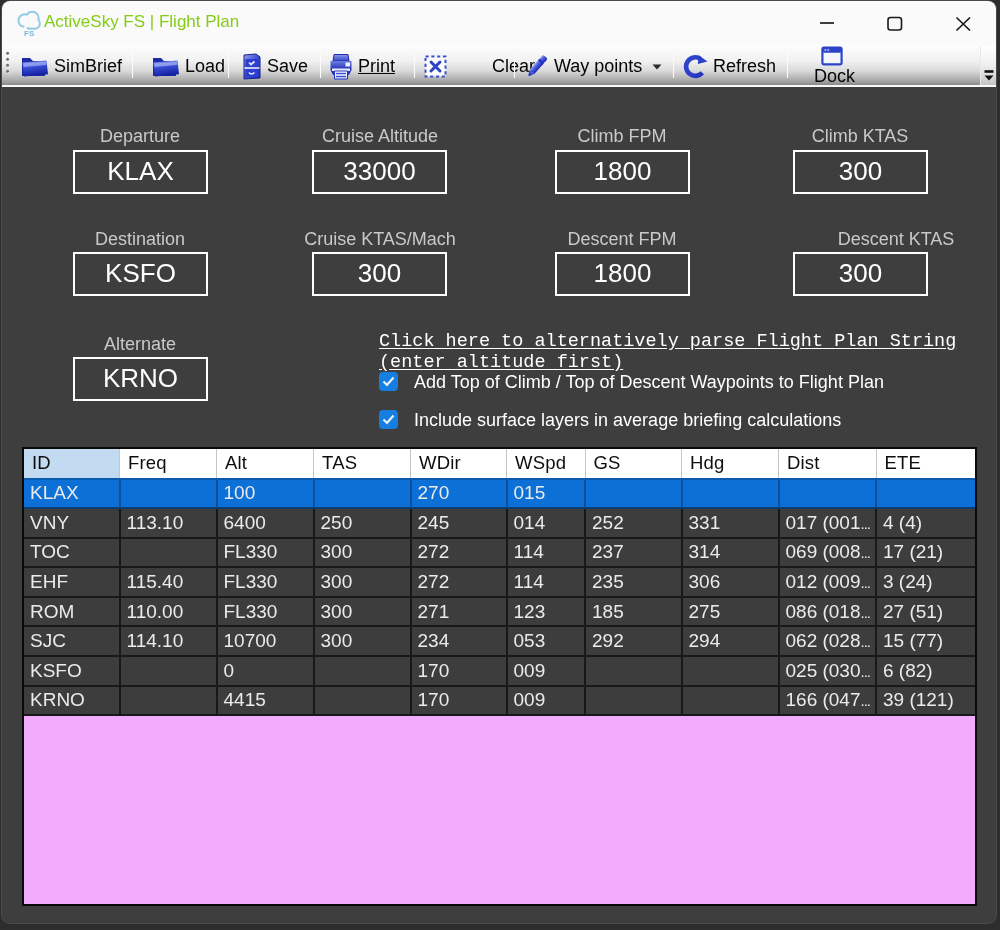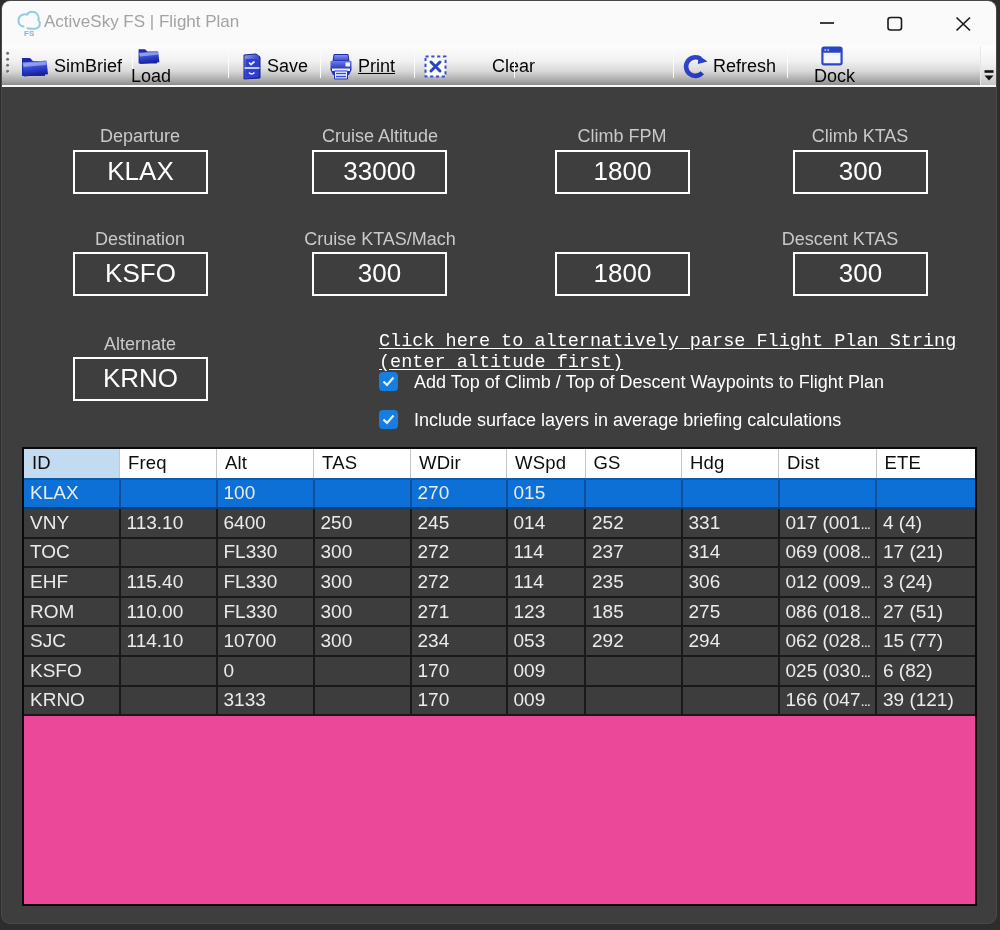--- a/index.html
+++ b/index.html
@@ -7,36 +7,36 @@
   #page { position:absolute; left:0; top:0; width:1000px; height:930px; }
   .abs { position:absolute; }
 
   
   #win { position:absolute; left:2px; top:1px; width:994px; height:922px; background:#3e3e3e; border-radius:8px 8px 8px 8px; overflow:hidden; box-shadow:0 0 0 1px #4a4a4a; }
   #titlebar { position:absolute; left:0; top:0; width:100%; height:44px; background:#fafafa; }
   #toolbar { position:absolute; left:0; top:44px; width:100%; height:42px;
     background:linear-gradient(#fdfdfd 0%, #f1f1f1 40%, #d9d9d9 65%, #a6a6a6 90%, #8a8a8a 100%);
     border-bottom:2px solid #f8f8f8; }
 
-  .titletext { position:absolute; left:44px; top:12px; font-size:17px; color:#a3a3a3; }
+  .titletext { position:absolute; left:44px; top:12px; font-size:17px; color:#84cc16; }
 
   
   .tbtn { position:absolute; top:0; height:41px; display:flex; align-items:center; font-size:18px; font-weight:400; color:#050505; }
   .tbtn span { margin-left:5px; }
   .tsep { position:absolute; height:27px; width:1px; background:#9a9a9a; border-right:1px solid #fbfbfb; }
 
   
   .flabel { position:absolute; width:200px; text-align:center; font-size:18px; color:#c9c9c9; }
   .fbox { position:absolute; width:135px; height:44px; border:2px solid #fff; color:#fff; font-size:26px; text-align:center; line-height:39px; }
   .link { position:absolute; color:#fff; font-size:18.5px; text-decoration:underline; text-underline-offset:2px; }
   .cb { position:absolute; width:19px; height:19px; background:#157ee0; border-radius:4px; }
   .cbtext { position:absolute; color:#fff; font-size:18px; }
 
   
-  #tablewrap { position:absolute; left:22px; top:447px; width:955px; height:459px; border:2px solid #0a0a0a; background:#ec4899; }
+  #tablewrap { position:absolute; left:22px; top:447px; width:955px; height:459px; border:2px solid #0a0a0a; background:#f0abfc; }
   table { border-collapse:collapse; table-layout:fixed; width:951px; }
   th { background:#fff; color:#0d0d0d; font-size:18.5px; font-weight:400; letter-spacing:0.2px; text-align:left; padding:0 0 0 8px; height:29.5px; border-left:1px solid #c6c6c6; border-bottom:2px solid #0b5cae; font-family:"Liberation Sans", sans-serif; }
   th.first { border-left:none; background:#c3dbf1; }
   td { color:#ebebeb; font-size:19px; padding:0 0 0 6px; height:29.6px; border:2px solid #191919; border-top:none; white-space:nowrap; overflow:hidden; }
   tr.sel td { background:#0c70d6; border-color:#10509a; border-bottom:2px solid #0e3d74; }
   .dots { font-size:15px; letter-spacing:-1px; }
   td:first-child { border-left:none; }
   td:last-child { border-right:none; }
   tr { background:#3d3d3d; }
 </style>
@@ -82,21 +82,21 @@
           <linearGradient id="fg1" x1="0" y1="0" x2="0.25" y2="1">
             <stop offset="0" stop-color="#98a4f0"></stop>
             <stop offset="0.45" stop-color="#3a50d6"></stop>
             <stop offset="1" stop-color="#141fa0"></stop>
           </linearGradient>
         </defs>
     </svg>
     <span>SimBrief</span>
   </div>
   <div class="tsep" style="left:132px; top:51px;"></div>
-  <div class="tbtn" style="left:126px; top:46px;flex-direction:column;">
+  <div class="tbtn" style="left:152px; top:46px;">
     <svg width="28" height="25" viewBox="0 0 28 25">
       <path d="M1 4 L9 4 L12 7 L24 7 L24 22 L1 22 Z" fill="#1b2aa6"></path>
       <path d="M1.5 8.5 L25.5 6.6 L27 20.3 L3 22.4 Z" fill="url(#fg2)"></path>
       <path d="M2.2 9.5 L25 7.7 L25.4 11 L2.6 13 Z" fill="rgba(190,200,250,0.55)"></path>
       <defs>
           <linearGradient id="fg2" x1="0" y1="0" x2="0.25" y2="1">
             <stop offset="0" stop-color="#98a4f0"></stop>
             <stop offset="0.45" stop-color="#3a50d6"></stop>
             <stop offset="1" stop-color="#141fa0"></stop>
           </linearGradient>
@@ -153,20 +153,42 @@
   </div>
   <div class="tsep" style="left:414px; top:51px;"></div>
   <div class="tbtn" style="left:424px; top:46px;gap:40px;">
     <svg width="23" height="23" viewBox="0 0 23 23">
       <rect x="1.5" y="1.5" width="20" height="20" fill="#fdfdfd" stroke="#3a50cc" stroke-width="2" stroke-dasharray="3.2 2.6"></rect>
       <path d="M7 7 L16 16 M16 7 L7 16" stroke="#2b44c4" stroke-width="3" stroke-linecap="round"></path>
     </svg>
     <span>Clear</span>
   </div>
   <div class="tsep" style="left:514px; top:51px;"></div>
+  <div class="tbtn" style="left:523px; top:46px;">
+    <svg width="26" height="26" viewBox="0 0 26 26">
+      <g transform="rotate(42 13 13)">
+        <rect x="10" y="-1" width="6.4" height="6" rx="2" fill="url(#wg1)"></rect>
+        <rect x="10" y="5.6" width="6.4" height="14" fill="url(#wg1)"></rect>
+        <rect x="10" y="4.2" width="6.4" height="2.6" fill="#2336c2"></rect>
+        <path d="M10 19.6 L16.4 19.6 L13.2 25 Z" fill="#4154d6"></path>
+        <path d="M12.4 21.8 L14 24.4 L14.9 21.8 Z" fill="#1a2490"></path>
+      </g>
+      <defs>
+          <linearGradient id="wg1" x1="0" y1="0" x2="1" y2="0">
+            <stop offset="0" stop-color="#97a2f0"></stop>
+            <stop offset="0.45" stop-color="#4458d8"></stop>
+            <stop offset="1" stop-color="#1d2ab2"></stop>
+          </linearGradient>
+        </defs>
+    </svg>
+    <span>Way points</span>
+    <svg width="12" height="8" viewBox="0 0 12 8" style="margin-left:9px;">
+        <path d="M1.5 1.5 L10.5 1.5 L6 6.5 Z" fill="#2b2b2b"></path>
+      </svg>
+  </div>
   <div class="tsep" style="left:673px; top:51px;"></div>
   <div class="tbtn" style="left:681px; top:46px;">
     <svg width="27" height="27" viewBox="0 0 27 27">
       <path d="M 21.3 19.8 A 9.3 9.3 0 1 1 19.5 5.8" fill="none" stroke="url(#rfg)" stroke-width="4.6"></path>
       <path d="M 17.5 2.2 L 26.5 8.6 L 16.9 11.1 Z" fill="#2b3fc8"></path>
       <defs>
           <linearGradient id="rfg" x1="0" y1="0" x2="1" y2="1">
             <stop offset="0" stop-color="#3347cc"></stop>
             <stop offset="1" stop-color="#2436bf"></stop>
           </linearGradient>
@@ -194,21 +216,22 @@
   <div class="flabel" style="left:280px; top:126px;">Cruise Altitude</div>
   <div class="flabel" style="left:522px; top:126px;">Climb FPM</div>
   <div class="flabel" style="left:760px; top:126px;">Climb KTAS</div>
   <div class="fbox" style="left:73px; top:150px;">KLAX</div>
   <div class="fbox" style="left:312px; top:150px;">33000</div>
   <div class="fbox" style="left:555px; top:150px;">1800</div>
   <div class="fbox" style="left:793px; top:150px;">300</div>
 
   <div class="flabel" style="left:40px; top:229px;">Destination</div>
   <div class="flabel" style="left:280px; top:229px;">Cruise KTAS/Mach</div>
-  <div class="flabel" style="left:740px; top:229px;">Descent KTAS</div>
+  <div class="flabel" style="left:522px; top:229px;">Descent FPM</div>
+  <div class="flabel" style="left:796px; top:229px;">Descent KTAS</div>
   <div class="fbox" style="left:73px; top:252px;">KSFO</div>
   <div class="fbox" style="left:312px; top:252px;">300</div>
   <div class="fbox" style="left:555px; top:252px;">1800</div>
   <div class="fbox" style="left:793px; top:252px;">300</div>
 
   <div class="flabel" style="left:40px; top:334px;">Alternate</div>
   <div class="fbox" style="left:73px; top:357px;">KRNO</div>
 
   <div class="link" style="left:379px; top:331px;font-family:Liberation Mono, monospace;">Click here to alternatively parse Flight Plan String (enter altitude first)</div>
 
@@ -331,21 +354,21 @@
             <td>170</td>
             <td>009</td>
             <td></td>
             <td></td>
             <td>025 (030<span class="dots">...</span></td>
             <td>6 (82)</td>
           </tr>
       <tr>
             <td>KRNO</td>
             <td></td>
-            <td>3133</td>
+            <td>4415</td>
             <td></td>
             <td>170</td>
             <td>009</td>
             <td></td>
             <td></td>
             <td>166 (047<span class="dots">...</span></td>
             <td>39 (121)</td>
           </tr>
     </tbody>
       </table>

